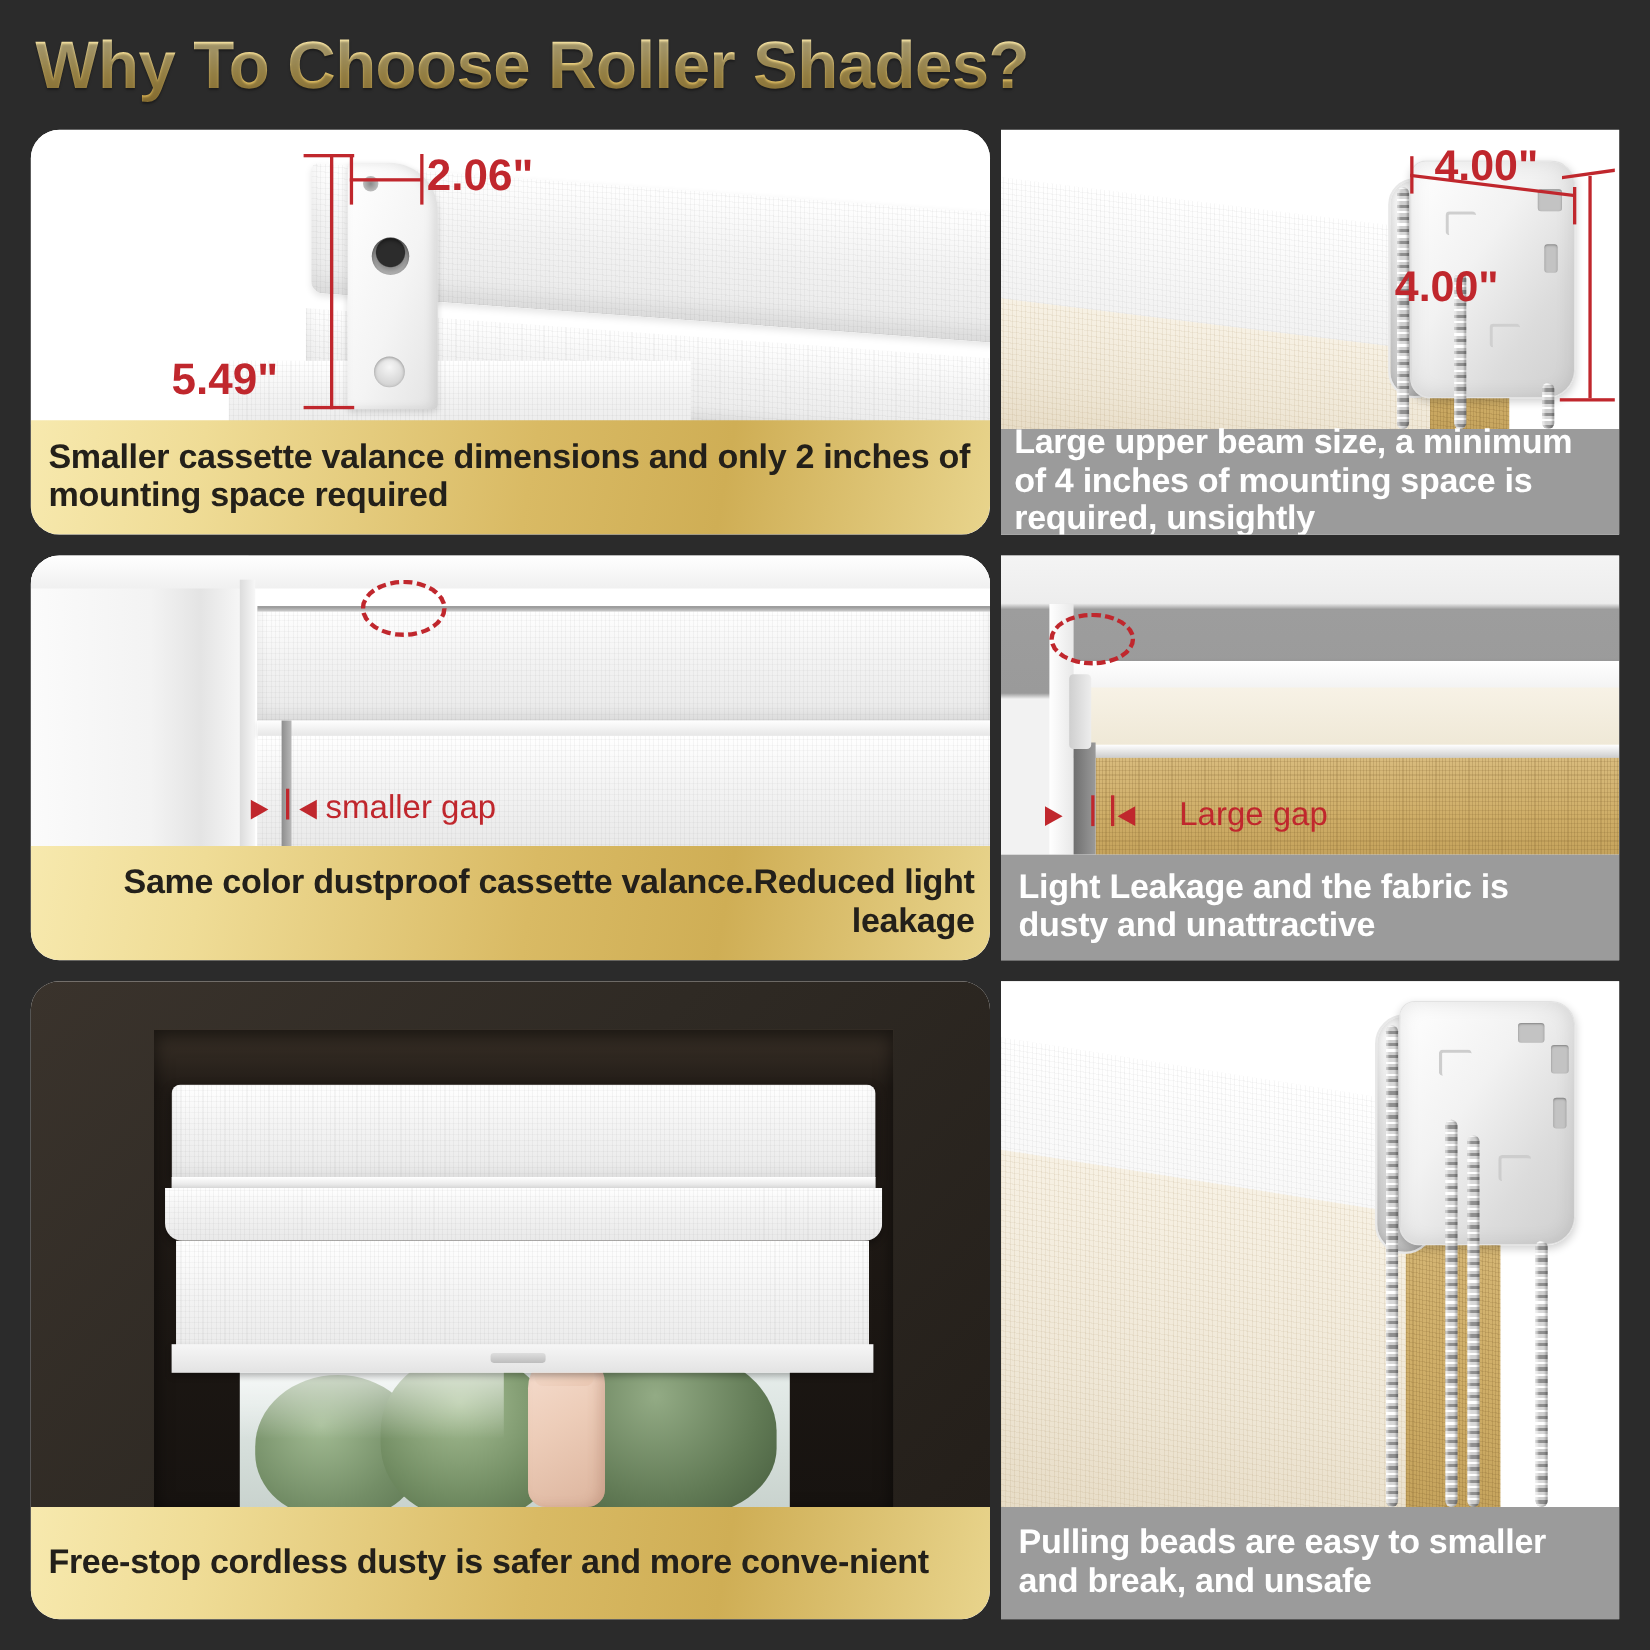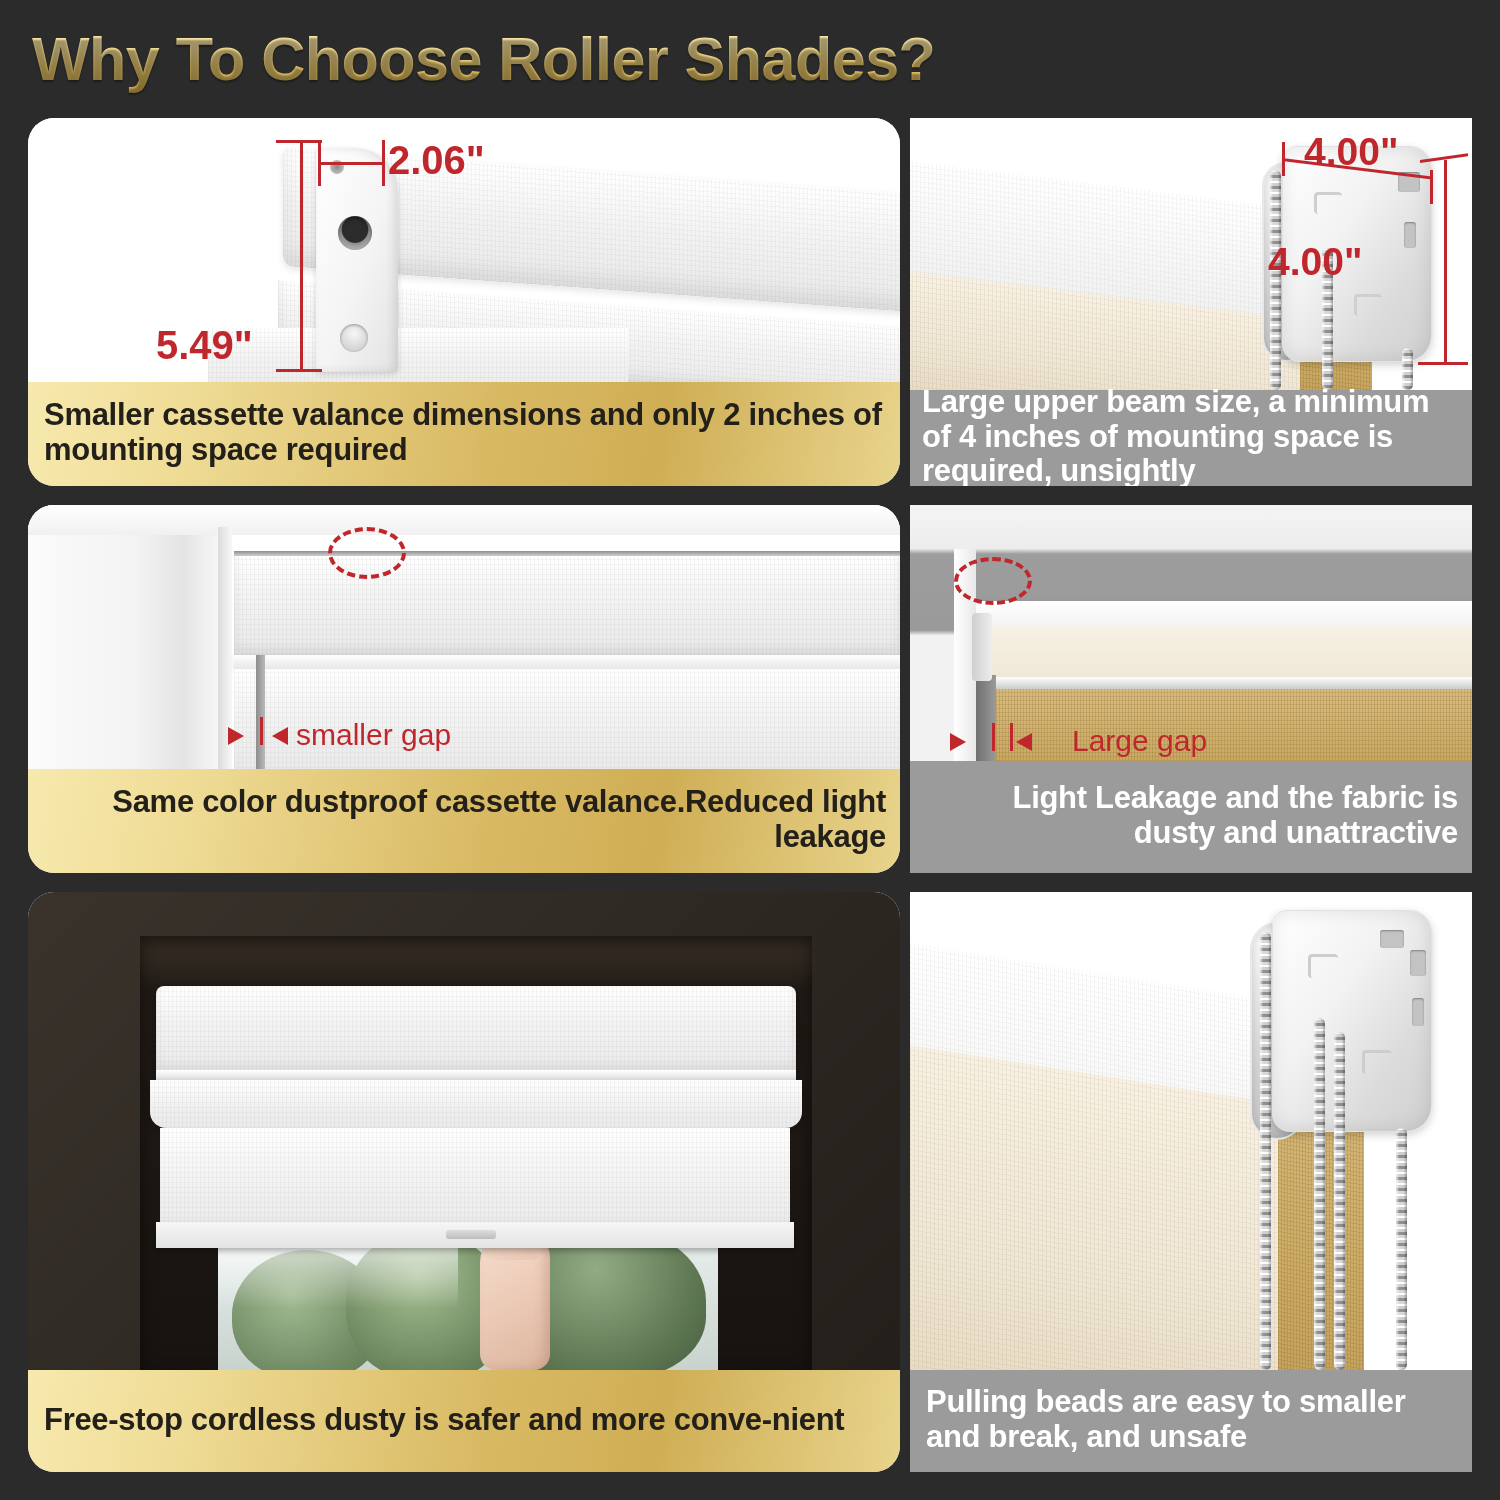--- a/index.html
+++ b/index.html
@@ -314,21 +314,21 @@
 
     <div class="dashed-ellipse" style="left:44px;top:52px;width:78px;height:48px;"></div>
 
     <div class="arrow-r" style="left:40px;top:228px;"></div>
     <div class="rule v" style="left:82px;top:218px;height:28px;"></div>
     <div class="rule v" style="left:100px;top:218px;height:28px;"></div>
     <div class="arrow-l" style="left:106px;top:228px;"></div>
     <div class="gap-label" style="left:123px;top:219px;margin-left:39px;">Large gap</div>
   </div>
 
-  <div class="caption bad" style="height:112px;text-align:right;">
+  <div class="caption bad" style="height:96px;">
     <span class="caption-text">Light Leakage and the fabric is dusty and unattractive</span>
   </div>
 </div>
 
 <div class="panel left" style="left:28px; top:892px; width:872px; height:580px;">
 
   <div class="photo" style="height:478px;background:linear-gradient(135deg,#3a332c 0%,#2f2a24 45%,#241f1a 100%);">
 
     <div style="position:absolute;left:112px;top:44px;width:672px;height:434px;
                 background:linear-gradient(180deg,#3a3128 0%,#221c17 12%,#171310 100%);

